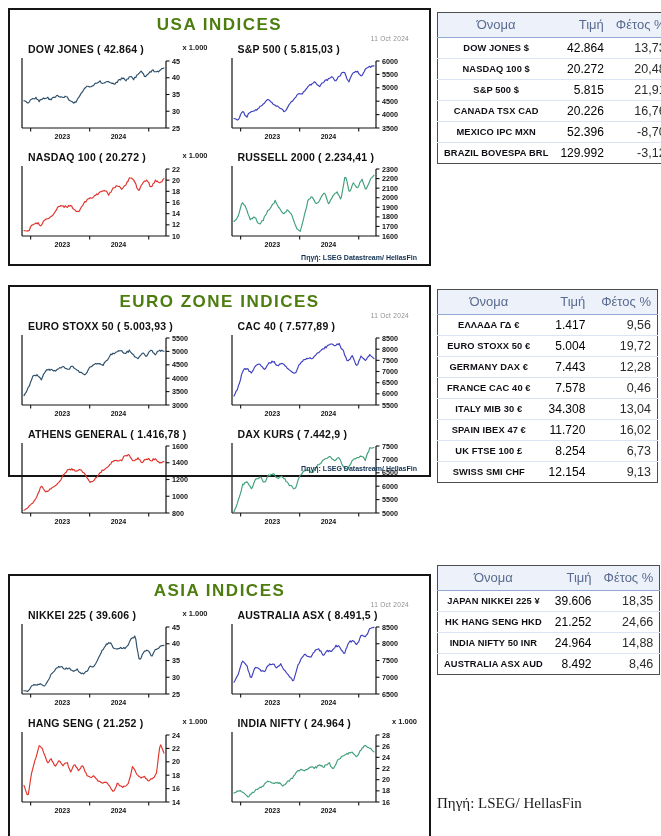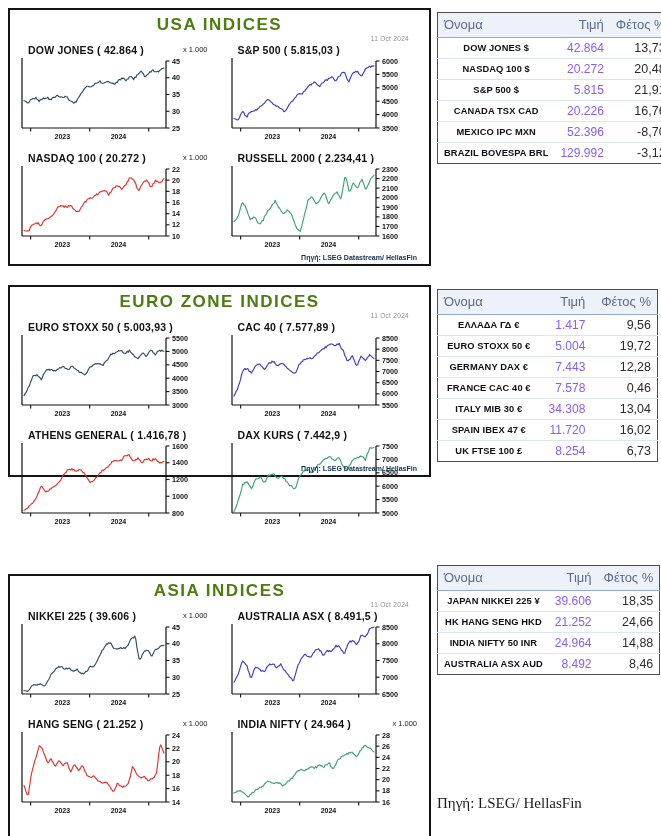--- a/index.html
+++ b/index.html
@@ -23,46 +23,46 @@
     position:absolute; top:25px; right:20px;
     font-size:6.5px; color:#8f8f8f; letter-spacing:0.3px;
   }
   .charts-grid {
     position:absolute; top:33px; left:6px; right:4px;
     display:grid; grid-template-columns:1fr 1fr;
     column-gap:10px; row-gap:4px;
   }
   .chart-cell { height:104px; position:relative; }
   .chart-head {
-    display:flex; justify-content:space-between; align-items:center;
+    display:flex; justify-content:space-between; align-items:flex-start;
     padding:0 2px 0 12px; height:13px;
   }
   .chart-title { font-weight:700; font-size:10.5px; letter-spacing:0.2px; white-space:nowrap; }
-  .chart-unit { font-size:7.5px; font-weight:400; color:#222; padding-right:6px; }
+  .chart-unit { font-size:7.5px; font-weight:700; color:#222; padding-right:6px; }
   .panel-source {
     position:absolute; bottom:3px; right:12px;
     font-size:7px; font-weight:700; color:#103050;
   }
   .tables-col-item { position:absolute; left:437px; width:221px; }
   table.qtable {
     width:100%; border-collapse:collapse; background:#fff;
     border:1px solid #4d4d4d;
   }
   table.qtable thead th {
     background:#edf2fa; color:#5a6b8f; font-size:13px; font-weight:400;
     padding:4px 6px 5px 6px; border-bottom:1px solid #92a9d6;
     text-align:right; white-space:nowrap;
   }
-  table.qtable thead th.h-name { text-align:left;margin-top:10px; }
+  table.qtable thead th.h-name { text-align:center;margin-top:10px; }
   table.qtable tbody td {
     padding:3px 6px; border-bottom:1px solid #dbe4f2; white-space:nowrap;
   }
   table.qtable tbody tr:last-child td { border-bottom:none; }
   td.c-name { font-weight:700; font-size:9.3px; color:#0e0e14; letter-spacing:0.1px;text-align:center; }
-  td.c-val  { text-align:right; font-size:12px; color:#8b5cf6; }
+  td.c-val  { text-align:right; font-size:12px; color:#000000; }
   td.c-pct  { text-align:right; font-size:12.5px; color:#2b2b2b; }
   .page-source {
     position:absolute; left:437px; top:795px;
     font-size:15px; color:#1c1c1c;font-family:Liberation Serif, serif;
   }
   svg.chart-svg { display:block; }
   svg text { font-family:"Liberation Sans", sans-serif; }
 </style>
 </head>
 <body>
@@ -516,20 +516,25 @@
             <tr>
               <td class="c-name">SPAIN IBEX 47 €</td>
               <td class="c-val">11.720</td>
               <td class="c-pct">16,02</td>
             </tr>
             <tr>
               <td class="c-name">UK FTSE 100 £</td>
               <td class="c-val">8.254</td>
               <td class="c-pct">6,73</td>
             </tr>
+            <tr>
+              <td class="c-name">SWISS SMI CHF</td>
+              <td class="c-val">12.154</td>
+              <td class="c-pct">9,13</td>
+            </tr>
           </tbody>
         </table>
       </div>
       <div class="tables-col-item" style="top: 565px;">
         <table class="qtable">
           <thead>
             <tr>
               <th class="h-name">Όνομα</th>
               <th class="h-val">Τιμή</th>
               <th class="h-pct">Φέτος %</th>

